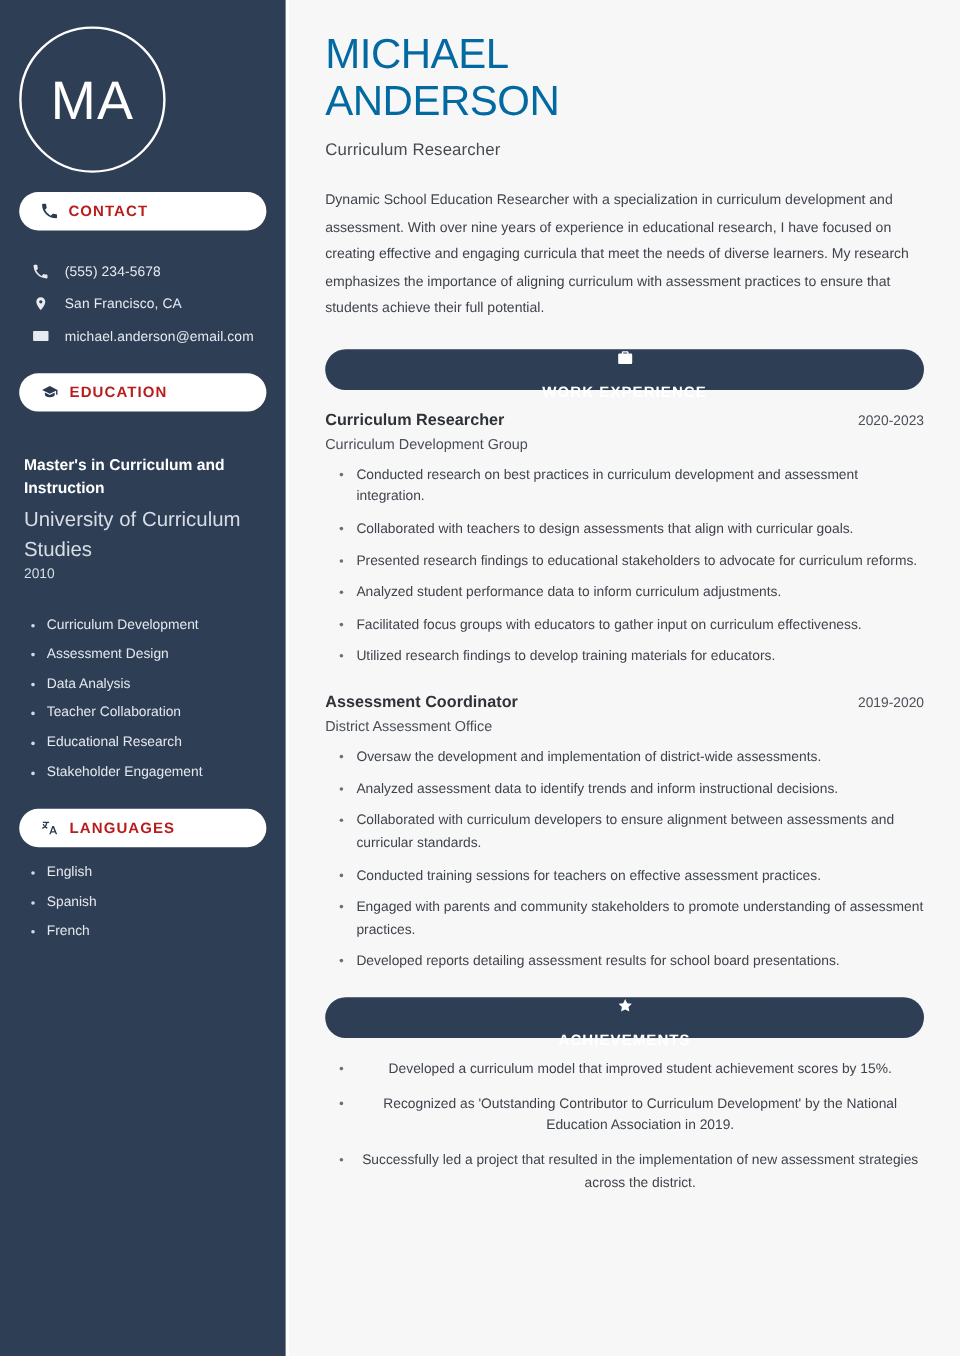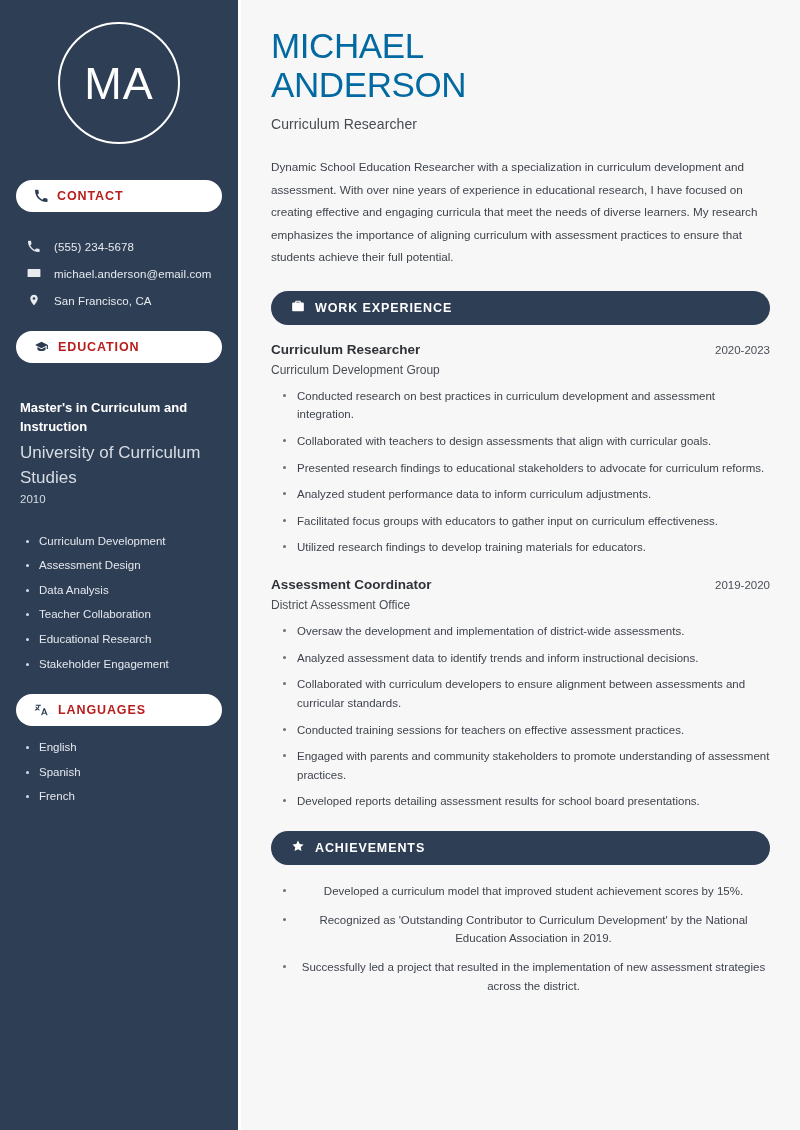--- a/index.html
+++ b/index.html
@@ -36,23 +36,23 @@
   }
   .sidebar-divider {
     width: 3px;
     min-width: 3px;
     height: 1130px;
     background: #ffffff;
   }
 
   .avatar-wrap {
     display: flex;
-    justify-content: center;
+    justify-content: flex-start;
     padding-top: 22px;
-    padding-bottom: 36px;
+    padding-bottom: 16px;
   }
   .avatar {
     width: 122px;
     height: 122px;
     border-radius: 50%;
     border: 2px solid #ffffff;
     display: flex;
     align-items: center;
     justify-content: center;
     font-size: 45px;
@@ -176,20 +176,21 @@
   .section-bar {
     background: #2e3e55;
     border-radius: 22px;
     height: 34px;
     display: flex;
     align-items: center;
     gap: 10px;
     padding: 0 20px;
     color: #ffffff;
     margin-bottom: 17px;
+    flex-direction: column;
   }
   .section-bar .sb-label {
     font-size: 12.5px;
     font-weight: bold;
     letter-spacing: 0.9px;
     text-transform: uppercase;
   }
 
   .job { margin-bottom: 4px; }
   .job-head {
@@ -260,33 +261,33 @@
       <div class="contact-row">
         <span class="c-ico">
           <svg width="13" height="13" viewBox="0 0 24 24" fill="#e7eaef">
             <path d="M6.6 10.8c1.7 3.3 4.3 5.9 7.6 7.6l2.5-2.5c.3-.3.8-.4 1.2-.3 1.3.4 2.7.7 4.1.7.7 0 1.2.5 1.2 1.2V21c0 .7-.5 1.2-1.2 1.2C10.6 22.2 1.8 13.4 1.8 2.4 1.8 1.7 2.3 1.2 3 1.2h3.5c.7 0 1.2.5 1.2 1.2 0 1.4.2 2.8.7 4.1.1.4 0 .9-.3 1.2l-2.5 2.5z"></path>
           </svg>
         </span>
         <span class="c-text">(555) 234-5678</span>
       </div>
       <div class="contact-row">
         <span class="c-ico">
+          <svg width="12" height="14" viewBox="0 0 24 24" fill="#e7eaef">
+            <path d="M12 1.5c-4.1 0-7.5 3.4-7.5 7.5 0 5.6 7.5 14 7.5 14s7.5-8.4 7.5-14c0-4.1-3.4-7.5-7.5-7.5zm0 10.2a2.7 2.7 0 1 1 0-5.4 2.7 2.7 0 0 1 0 5.4z"></path>
+          </svg>
+        </span>
+        <span class="c-text">San Francisco, CA</span>
+      </div>
+      <div class="contact-row">
+        <span class="c-ico">
           <svg width="14" height="14" viewBox="0 0 24 24" fill="#e7eaef">
             <path d="M2 5h20c.6 0 1 .4 1 1v12c0 .6-.4 1-1 1H2c-.6 0-1-.4-1-1V6c0-.6.4-1 1-1zm10 8.2L3.2 7h17.6L12 13.2z"></path>
           </svg>
         </span>
         <span class="c-text">michael.anderson@email.com</span>
-      </div>
-      <div class="contact-row">
-        <span class="c-ico">
-          <svg width="12" height="14" viewBox="0 0 24 24" fill="#e7eaef">
-            <path d="M12 1.5c-4.1 0-7.5 3.4-7.5 7.5 0 5.6 7.5 14 7.5 14s7.5-8.4 7.5-14c0-4.1-3.4-7.5-7.5-7.5zm0 10.2a2.7 2.7 0 1 1 0-5.4 2.7 2.7 0 0 1 0 5.4z"></path>
-          </svg>
-        </span>
-        <span class="c-text">San Francisco, CA</span>
       </div>
     </div>
 
     <div class="pill">
       <span>
         <svg width="15" height="14" viewBox="0 0 24 24" fill="#2b3a50">
           <path d="M12 3L1 8.5l11 5.5 9-4.5v6h2V8.5L12 3z"></path>
           <path d="M5 12.2v3.6c0 1.7 3.1 3.2 7 3.2s7-1.5 7-3.2v-3.6l-7 3.5-7-3.5z"></path>
         </svg>
       </span>

